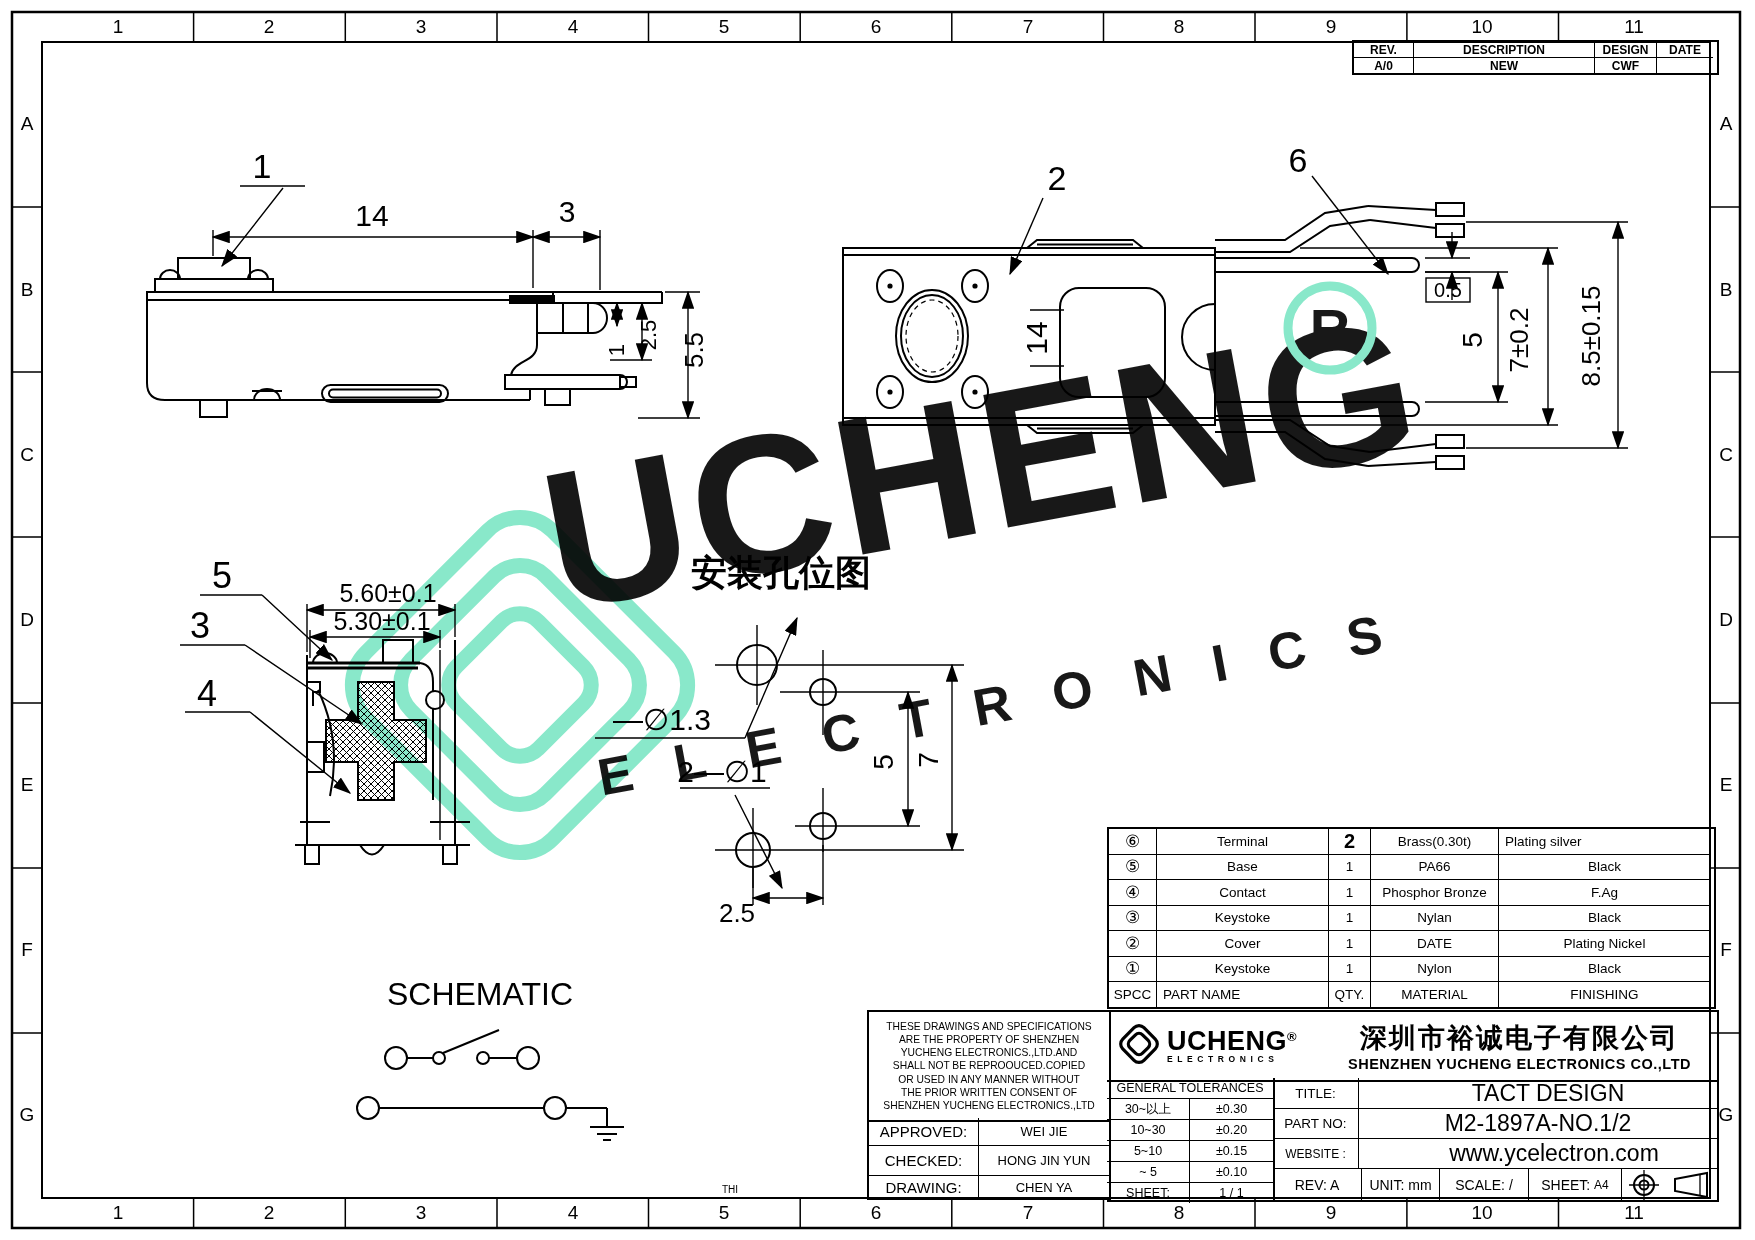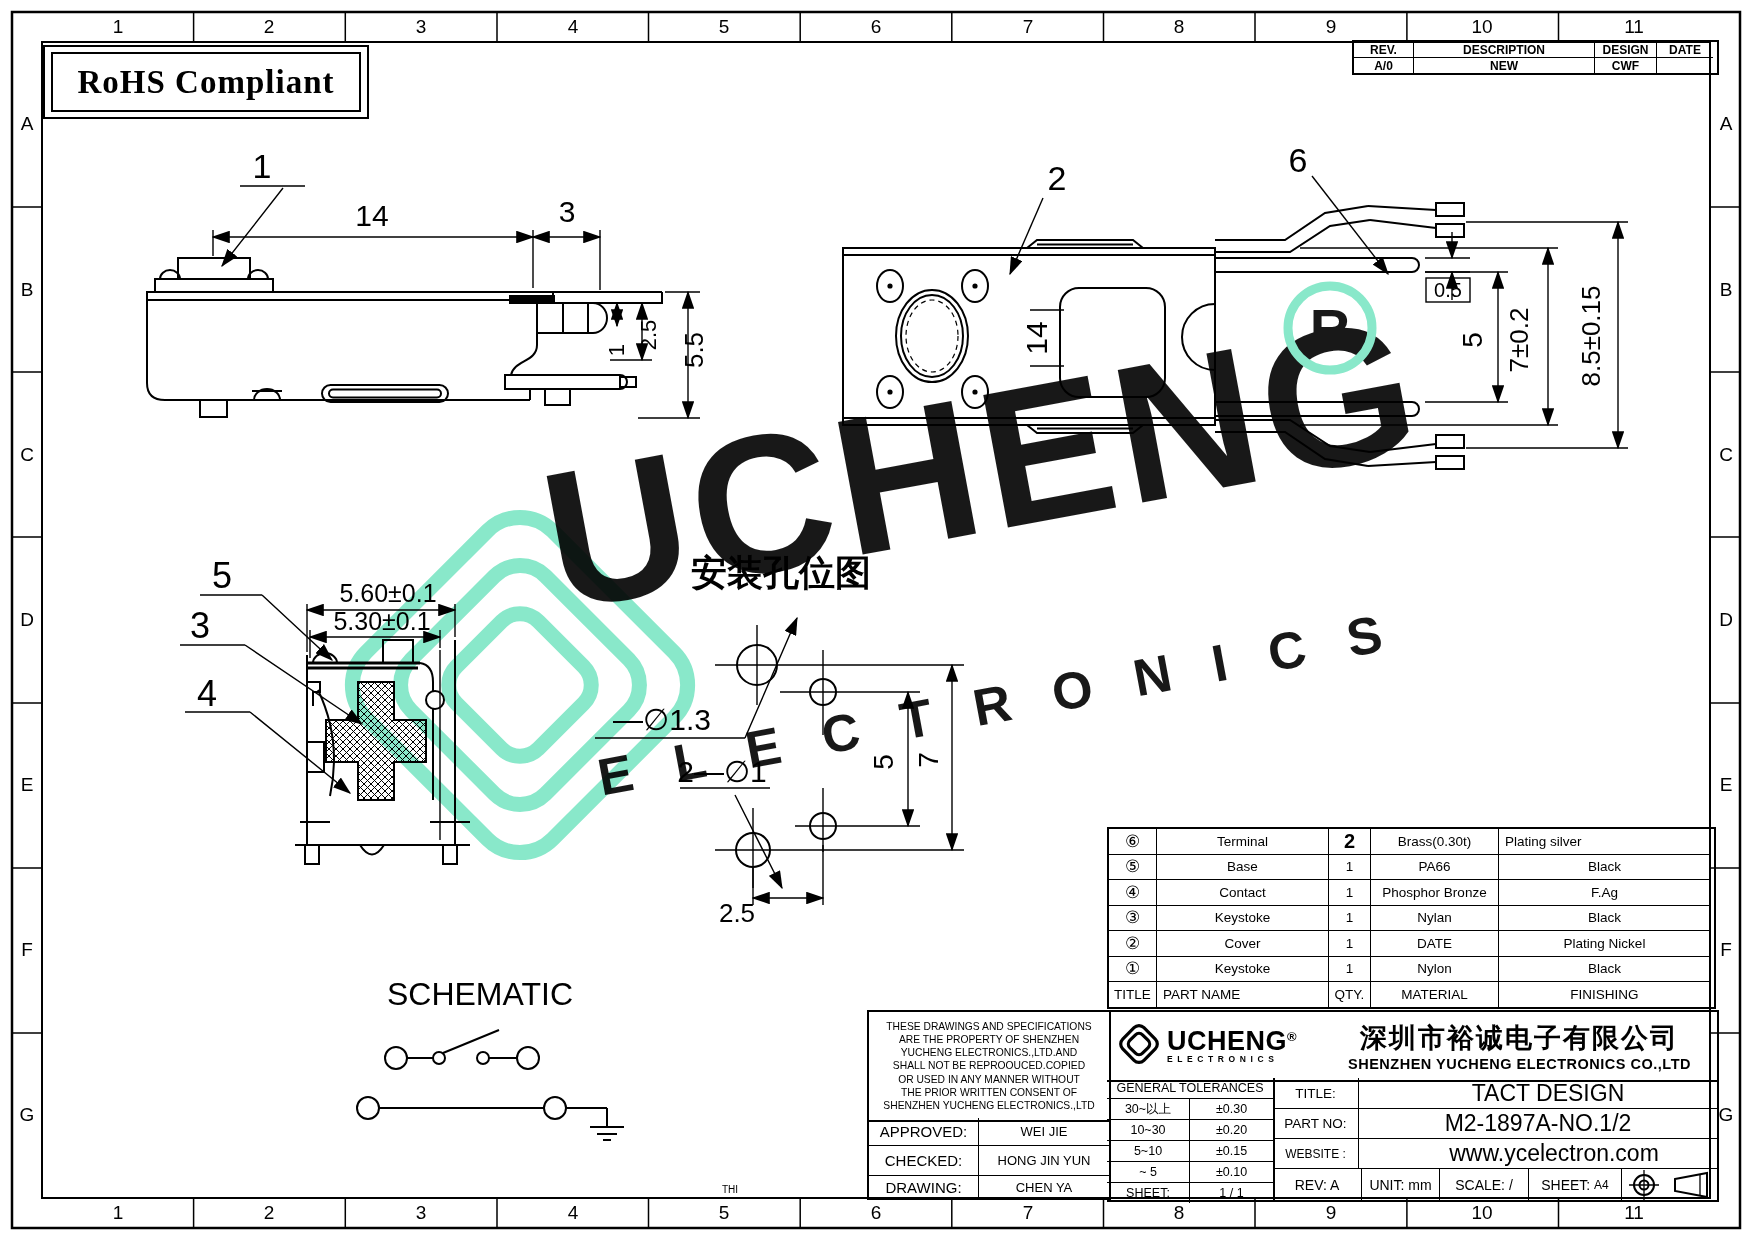--- a/index.html
+++ b/index.html
@@ -324,23 +324,20 @@
     <div class="zone-letter" style="left:27px;top:1115px;">G</div>
     <div class="zone-letter" style="left:1726px;top:124px;">A</div>
     <div class="zone-letter" style="left:1726px;top:290px;">B</div>
     <div class="zone-letter" style="left:1726px;top:455px;">C</div>
     <div class="zone-letter" style="left:1726px;top:620px;">D</div>
     <div class="zone-letter" style="left:1726px;top:785px;">E</div>
     <div class="zone-letter" style="left:1726px;top:950px;">F</div>
     <div class="zone-letter" style="left:1726px;top:1115px;">G</div>
   </div>
 
-  <div id="rohs-box" class="abs">
-    <div id="rohs-inner" class="abs">RoHS Compliant</div>
-  </div>
 
   <div id="rev-table" class="abs">
     <div class="c">REV.</div>
     <div class="c">DESCRIPTION</div>
     <div class="c">DESIGN</div>
     <div class="c">DATE</div>
     <div class="c last">A/0</div>
     <div class="c last">NEW</div>
     <div class="c last">CWF</div>
     <div class="c last"></div>
@@ -370,21 +367,21 @@
     <div class="c sym">②</div>
     <div class="c">Cover</div>
     <div class="c">1</div>
     <div class="c">DATE</div>
     <div class="c">Plating Nickel</div>
     <div class="c sym">①</div>
     <div class="c">Keystoke</div>
     <div class="c">1</div>
     <div class="c">Nylon</div>
     <div class="c">Black</div>
-    <div class="c">TITLE</div>
+    <div class="c">SPCC</div>
     <div class="c hdr">PART NAME</div>
     <div class="c">QTY.</div>
     <div class="c">MATERIAL</div>
     <div class="c">FINISHING</div>
   </div>
 
   <div id="disclaimer" class="abs">
     <div>THESE DRAWINGS AND SPECIFICATIONS</div>
     <div>ARE THE PROPERTY OF SHENZHEN</div>
     <div>YUCHENG ELECTRONICS.,LTD.AND</div>

